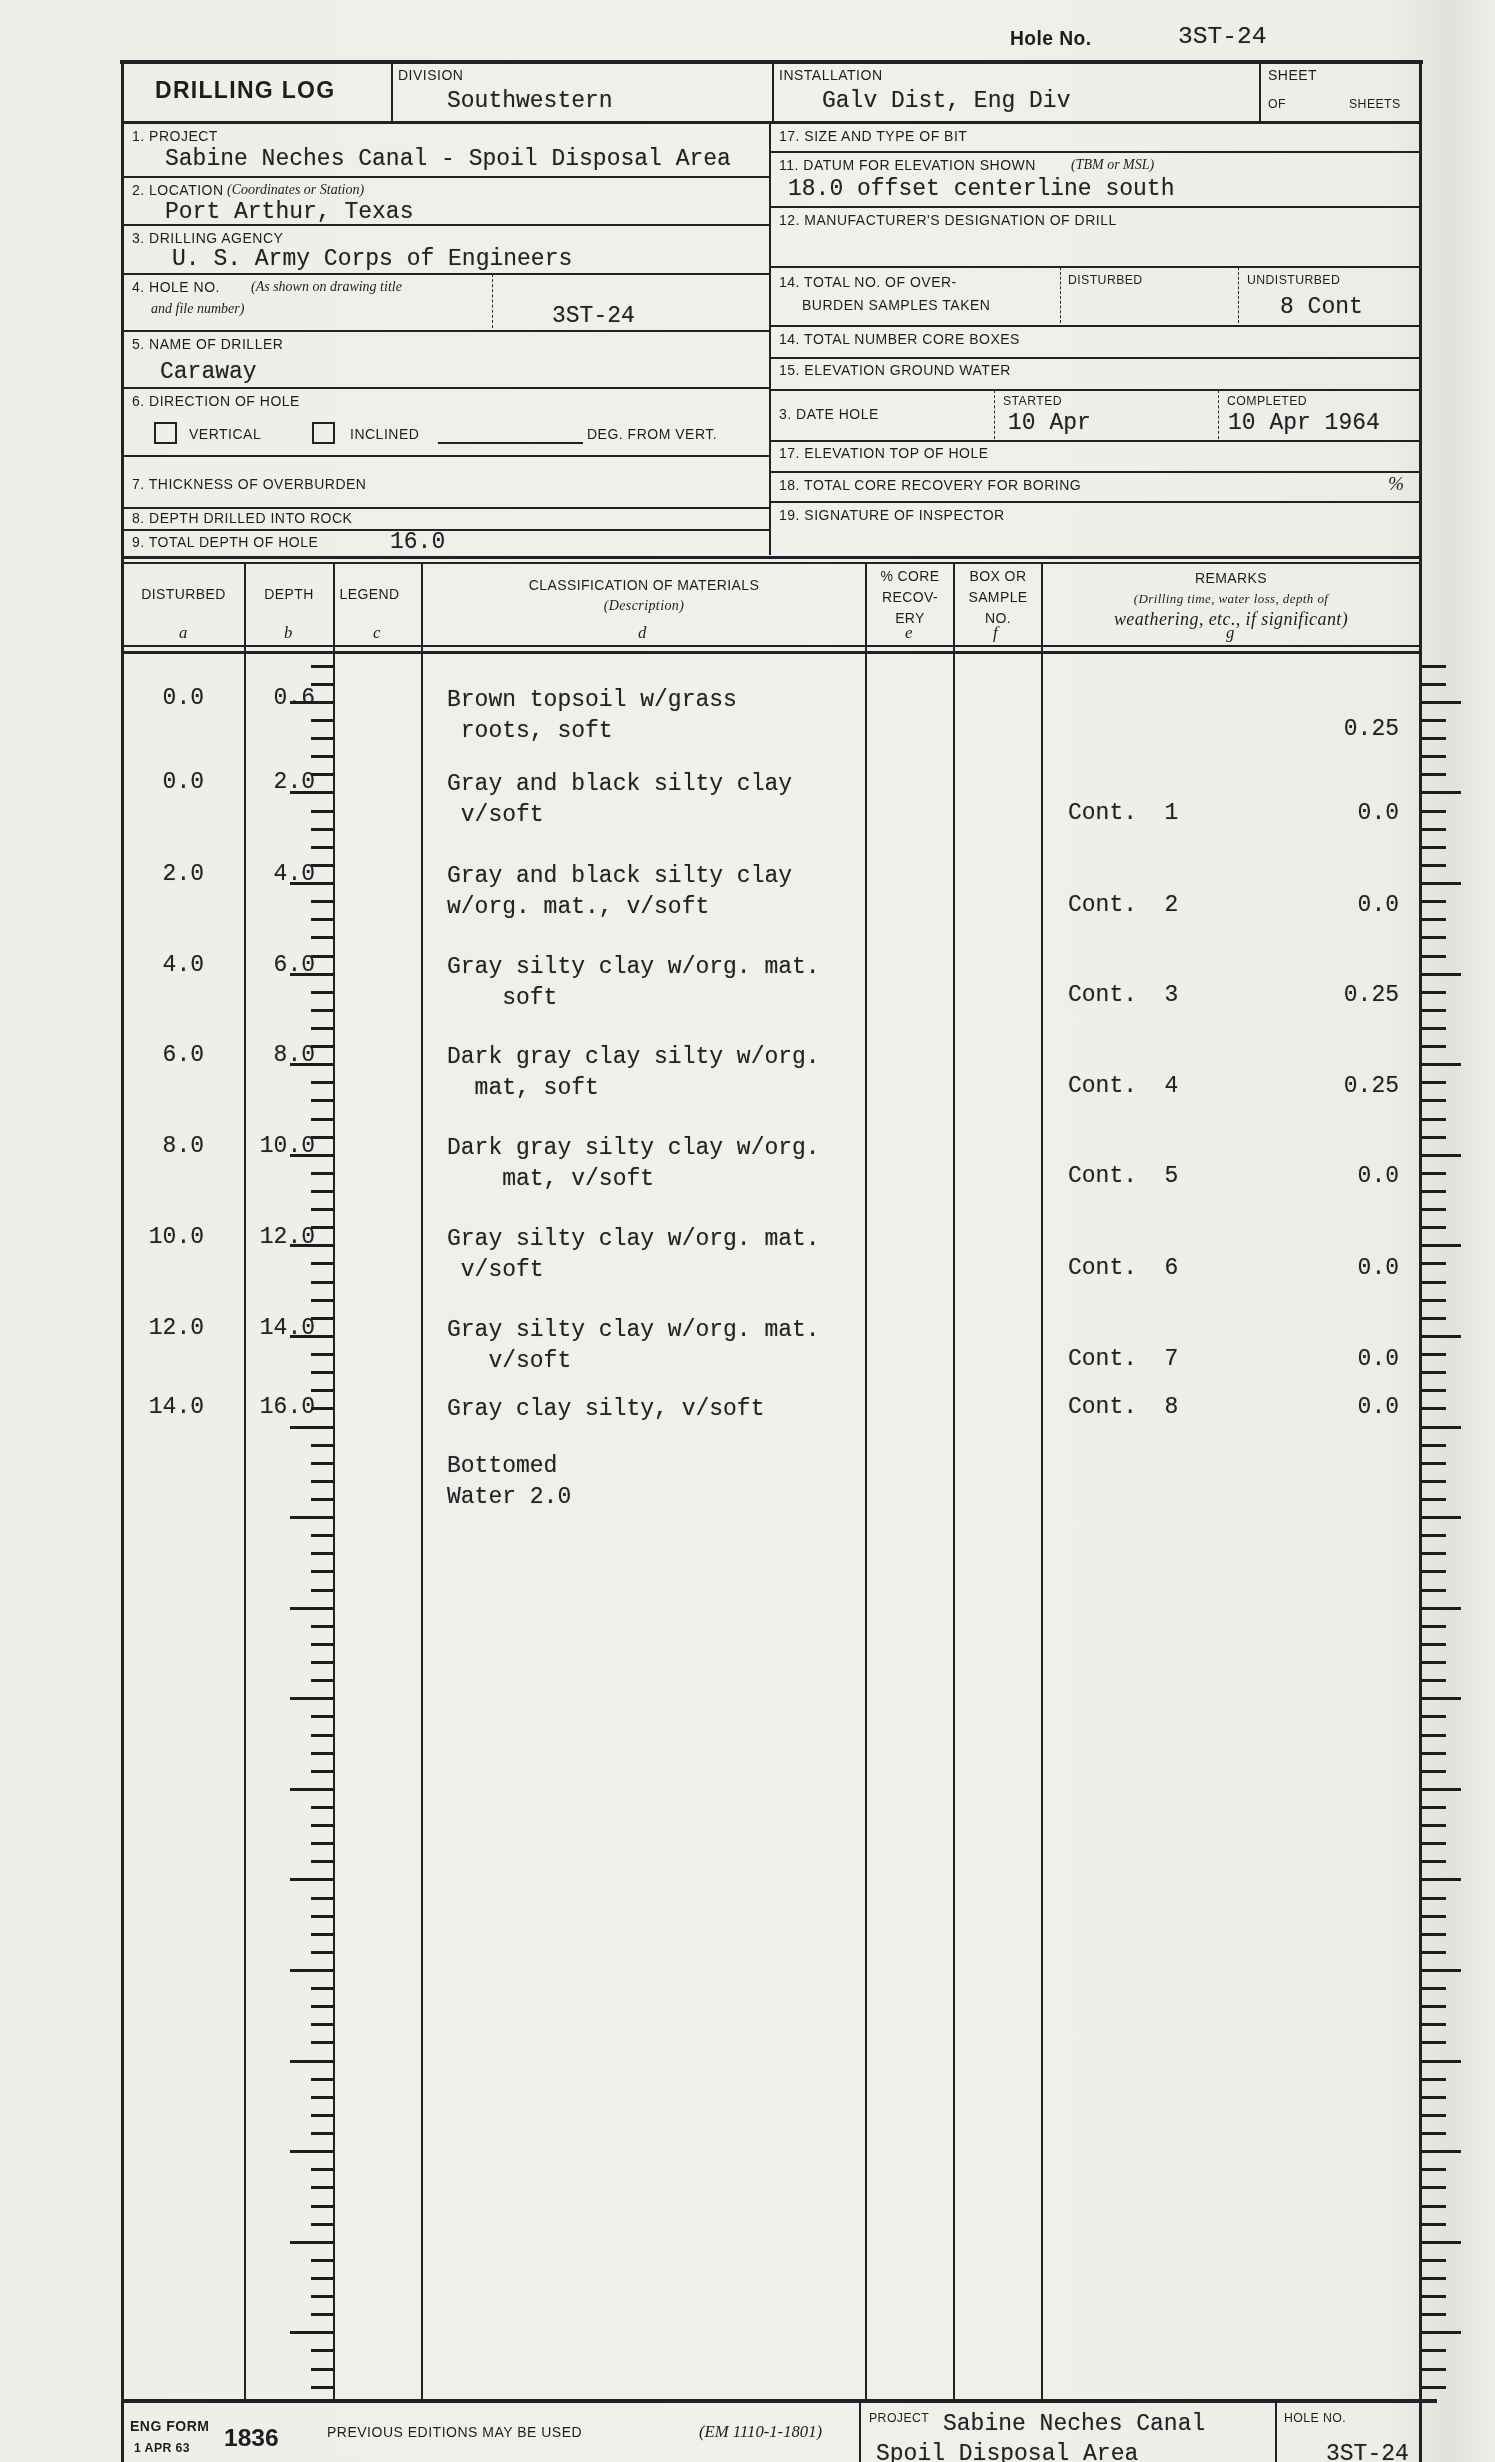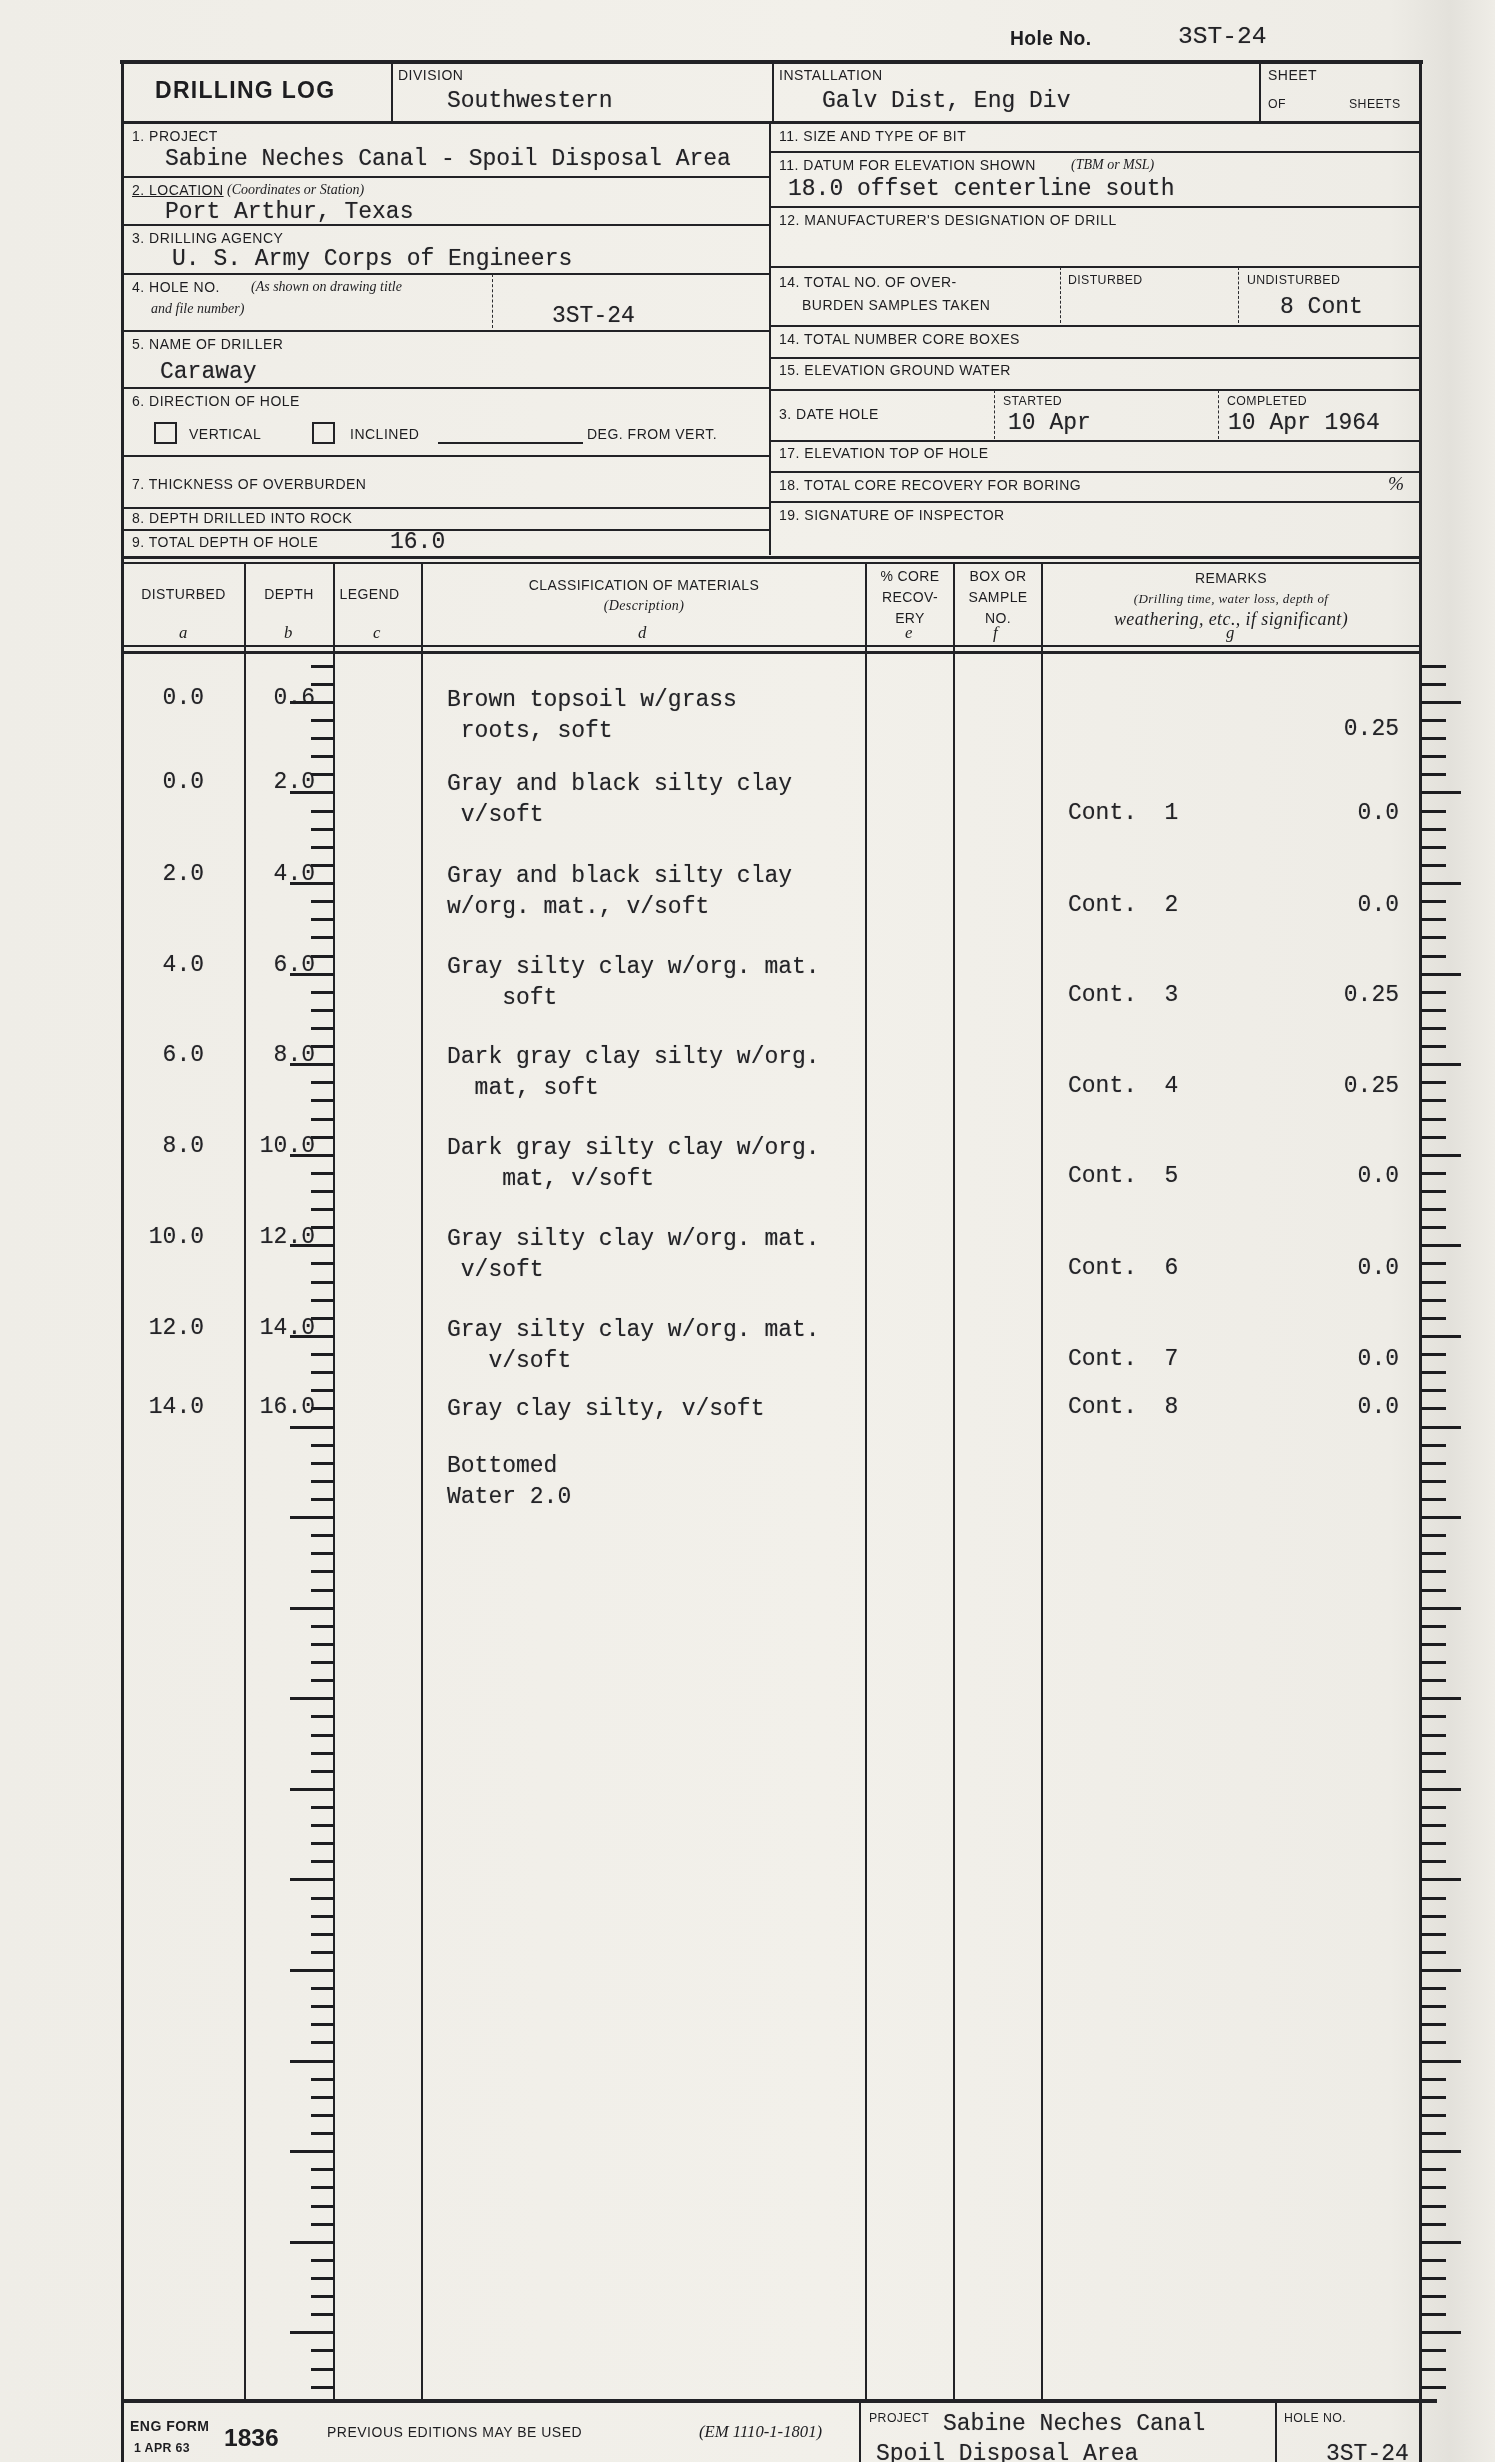--- a/index.html
+++ b/index.html
@@ -65,21 +65,21 @@
   <div class="hl" style="left:770px;top:325px;width:652px;"></div>
   <div class="hl" style="left:770px;top:357px;width:652px;"></div>
   <div class="hl" style="left:770px;top:389px;width:652px;"></div>
   <div class="hl" style="left:770px;top:440px;width:652px;"></div>
   <div class="hl" style="left:770px;top:471px;width:652px;"></div>
   <div class="hl" style="left:770px;top:501px;width:652px;"></div>
 
   <div class="lbl" style="left:132px;top:128px;">1. PROJECT</div>
   <div class="typed" style="left:165px;top:146px;">Sabine Neches Canal - Spoil Disposal Area</div>
 
-  <div class="lbl" style="left:132px;top:182px;text-decoration:underline;">2. LOCATION</div>
+  <div class="lbl" style="left:132px;top:182px;">2. LOCATION</div>
   <div class="ital" style="left:227px;top:182px;">(Coordinates or Station)</div>
   <div class="typed" style="left:165px;top:199px;">Port Arthur, Texas</div>
 
   <div class="lbl" style="left:132px;top:230px;">3. DRILLING AGENCY</div>
   <div class="typed" style="left:172px;top:246px;">U. S. Army Corps of Engineers</div>
 
   <div class="lbl" style="left:132px;top:279px;">4. HOLE NO.</div>
   <div class="ital" style="left:251px;top:279px;">(As shown on drawing title</div>
   <div class="ital" style="left:151px;top:301px;">and file number)</div>
   <div class="dash" style="left:492px;top:274px;height:54px;"></div>
@@ -94,21 +94,21 @@
   <div class="cbx" style="left:312px;top:422px;"></div>
   <div class="lbl" style="left:350px;top:426px;">INCLINED</div>
   <div class="hl" style="left:438px;top:442px;width:145px;"></div>
   <div class="lbl" style="left:587px;top:426px;">DEG. FROM VERT.</div>
 
   <div class="lbl" style="left:132px;top:476px;">7. THICKNESS OF OVERBURDEN</div>
   <div class="lbl" style="left:132px;top:510px;">8. DEPTH DRILLED INTO ROCK</div>
   <div class="lbl" style="left:132px;top:534px;">9. TOTAL DEPTH OF HOLE</div>
   <div class="typed" style="left:390px;top:529px;">16.0</div>
 
-  <div class="lbl" style="left:779px;top:128px;">11. SIZE AND TYPE OF BIT</div>
+  <div class="lbl" style="left:779px;top:128px;">17. SIZE AND TYPE OF BIT</div>
 
   <div class="lbl" style="left:779px;top:157px;">11. DATUM FOR ELEVATION SHOWN</div>
   <div class="ital" style="left:1071px;top:157px;">(TBM or MSL)</div>
   <div class="typed" style="left:788px;top:176px;">18.0 offset centerline south</div>
 
   <div class="lbl" style="left:779px;top:212px;">12. MANUFACTURER'S DESIGNATION OF DRILL</div>
 
   <div class="lbl" style="left:779px;top:274px;">14. TOTAL NO. OF OVER-</div>
   <div class="lbl" style="left:802px;top:297px;">BURDEN SAMPLES TAKEN</div>
   <div class="dash" style="left:1060px;top:267px;height:56px;"></div>

